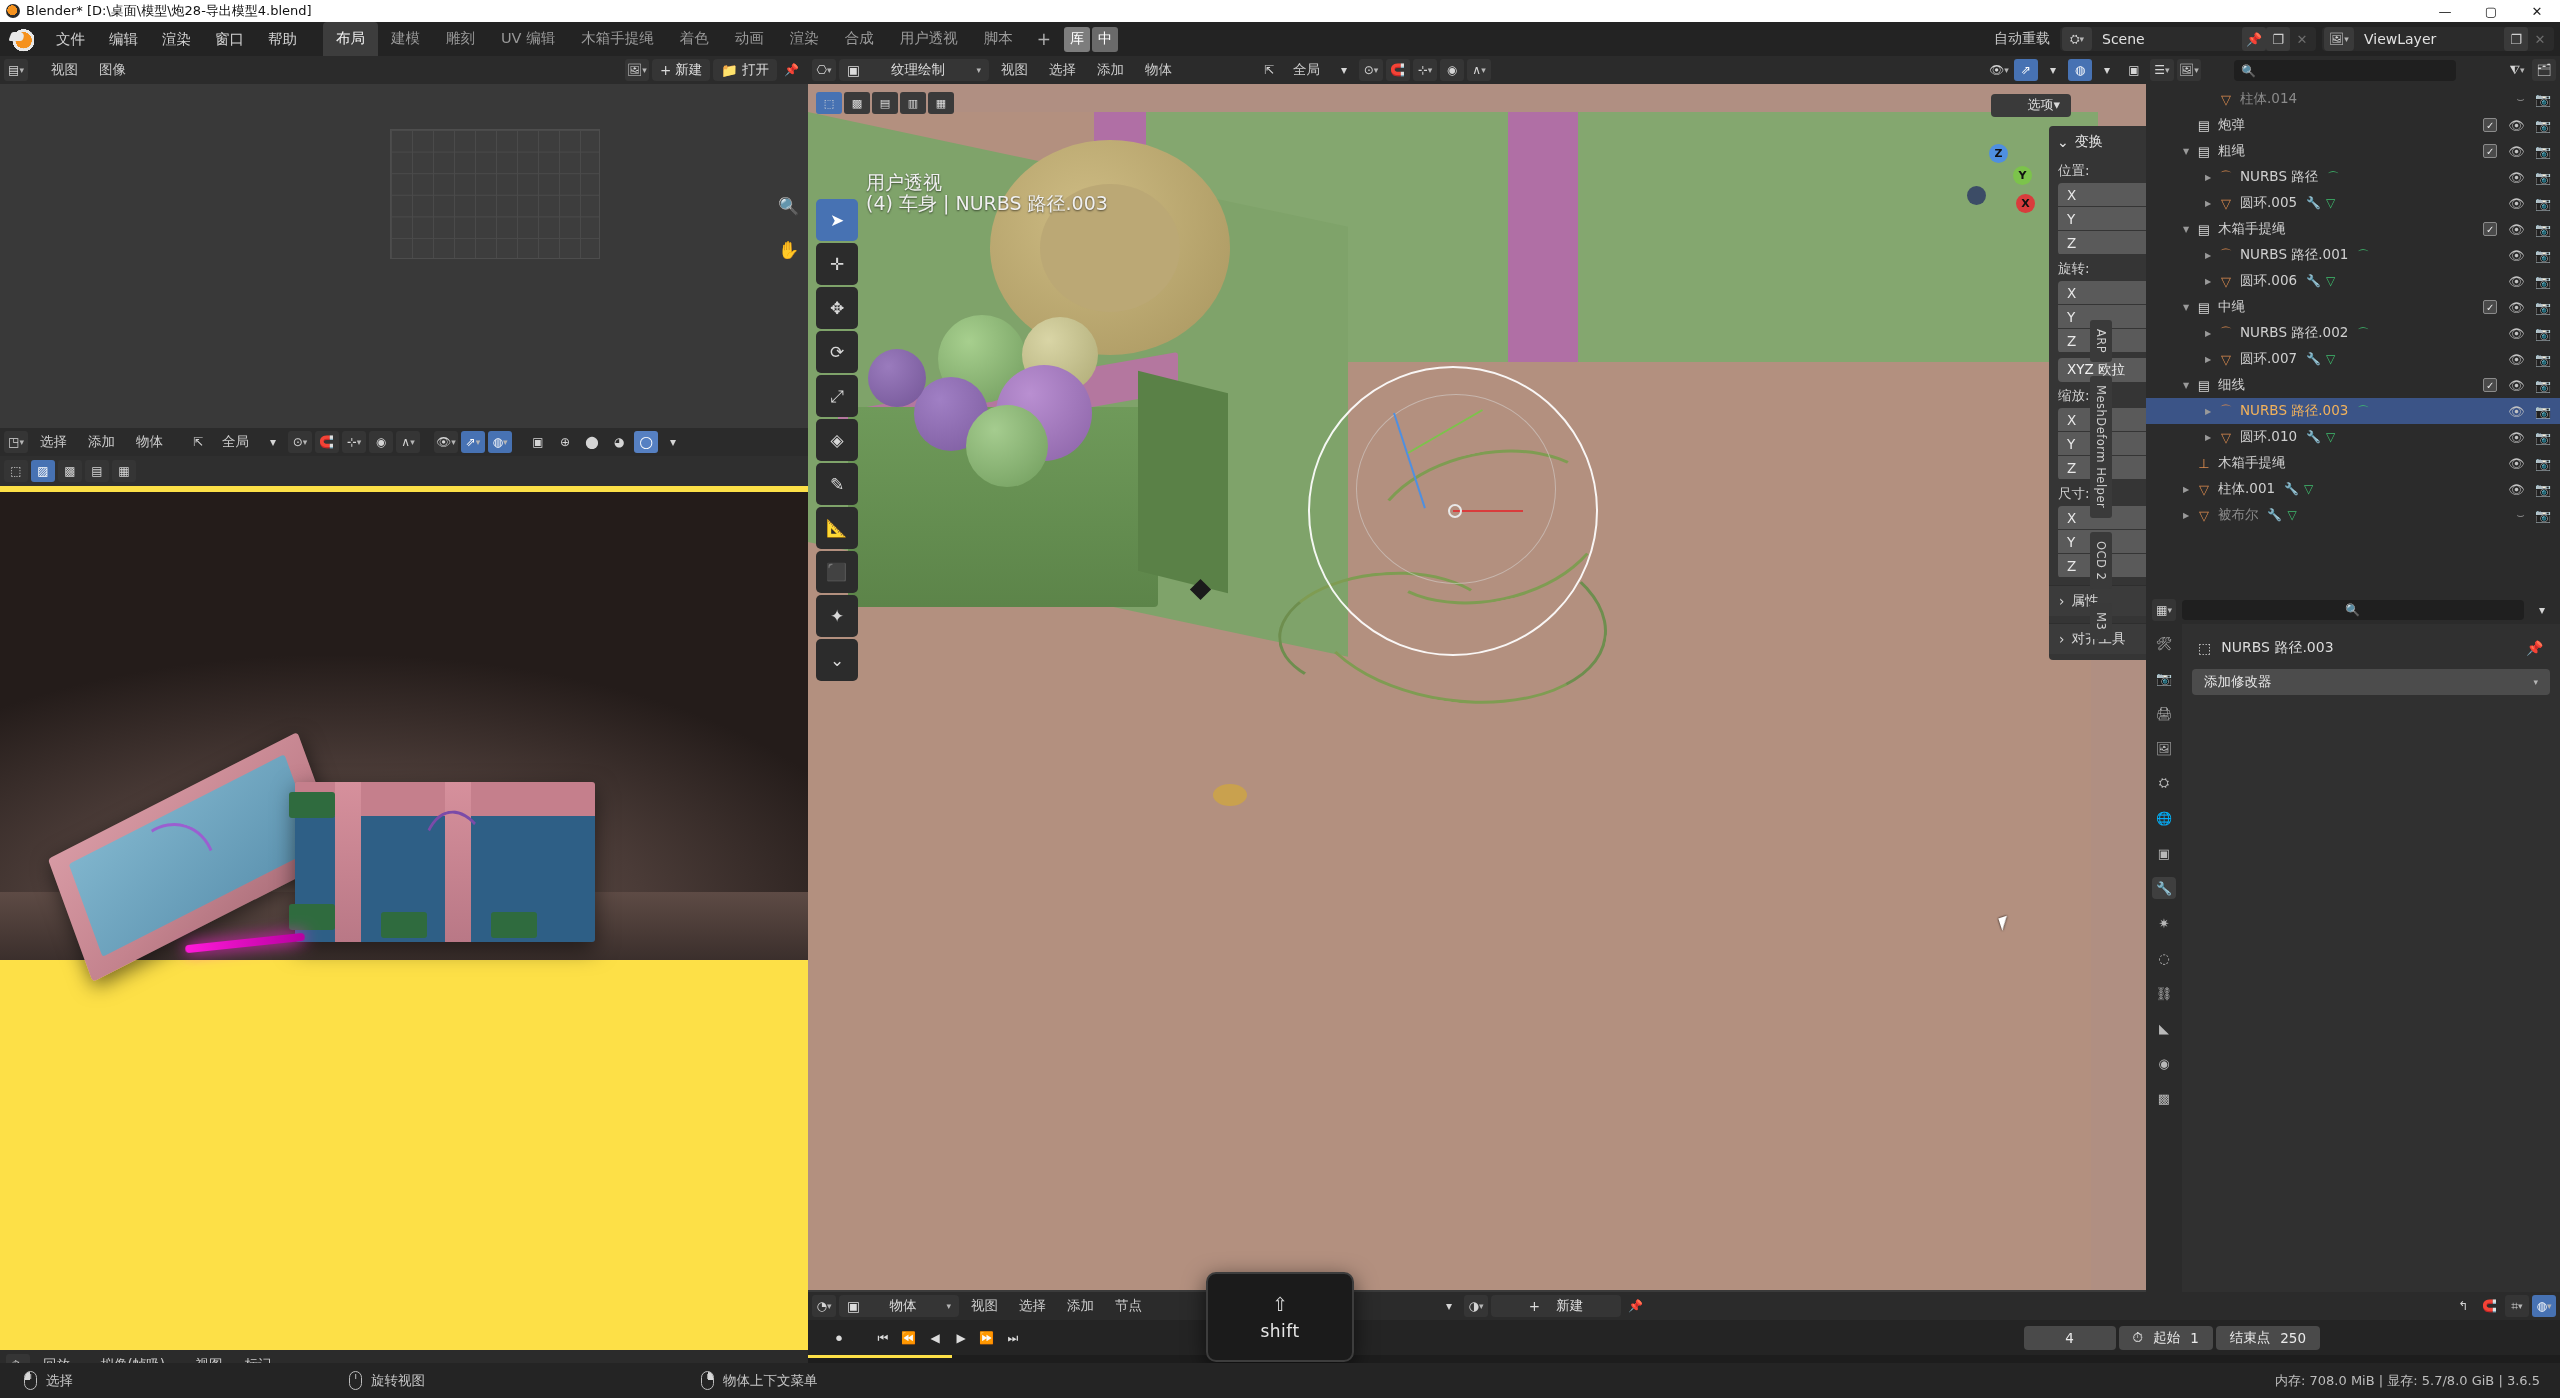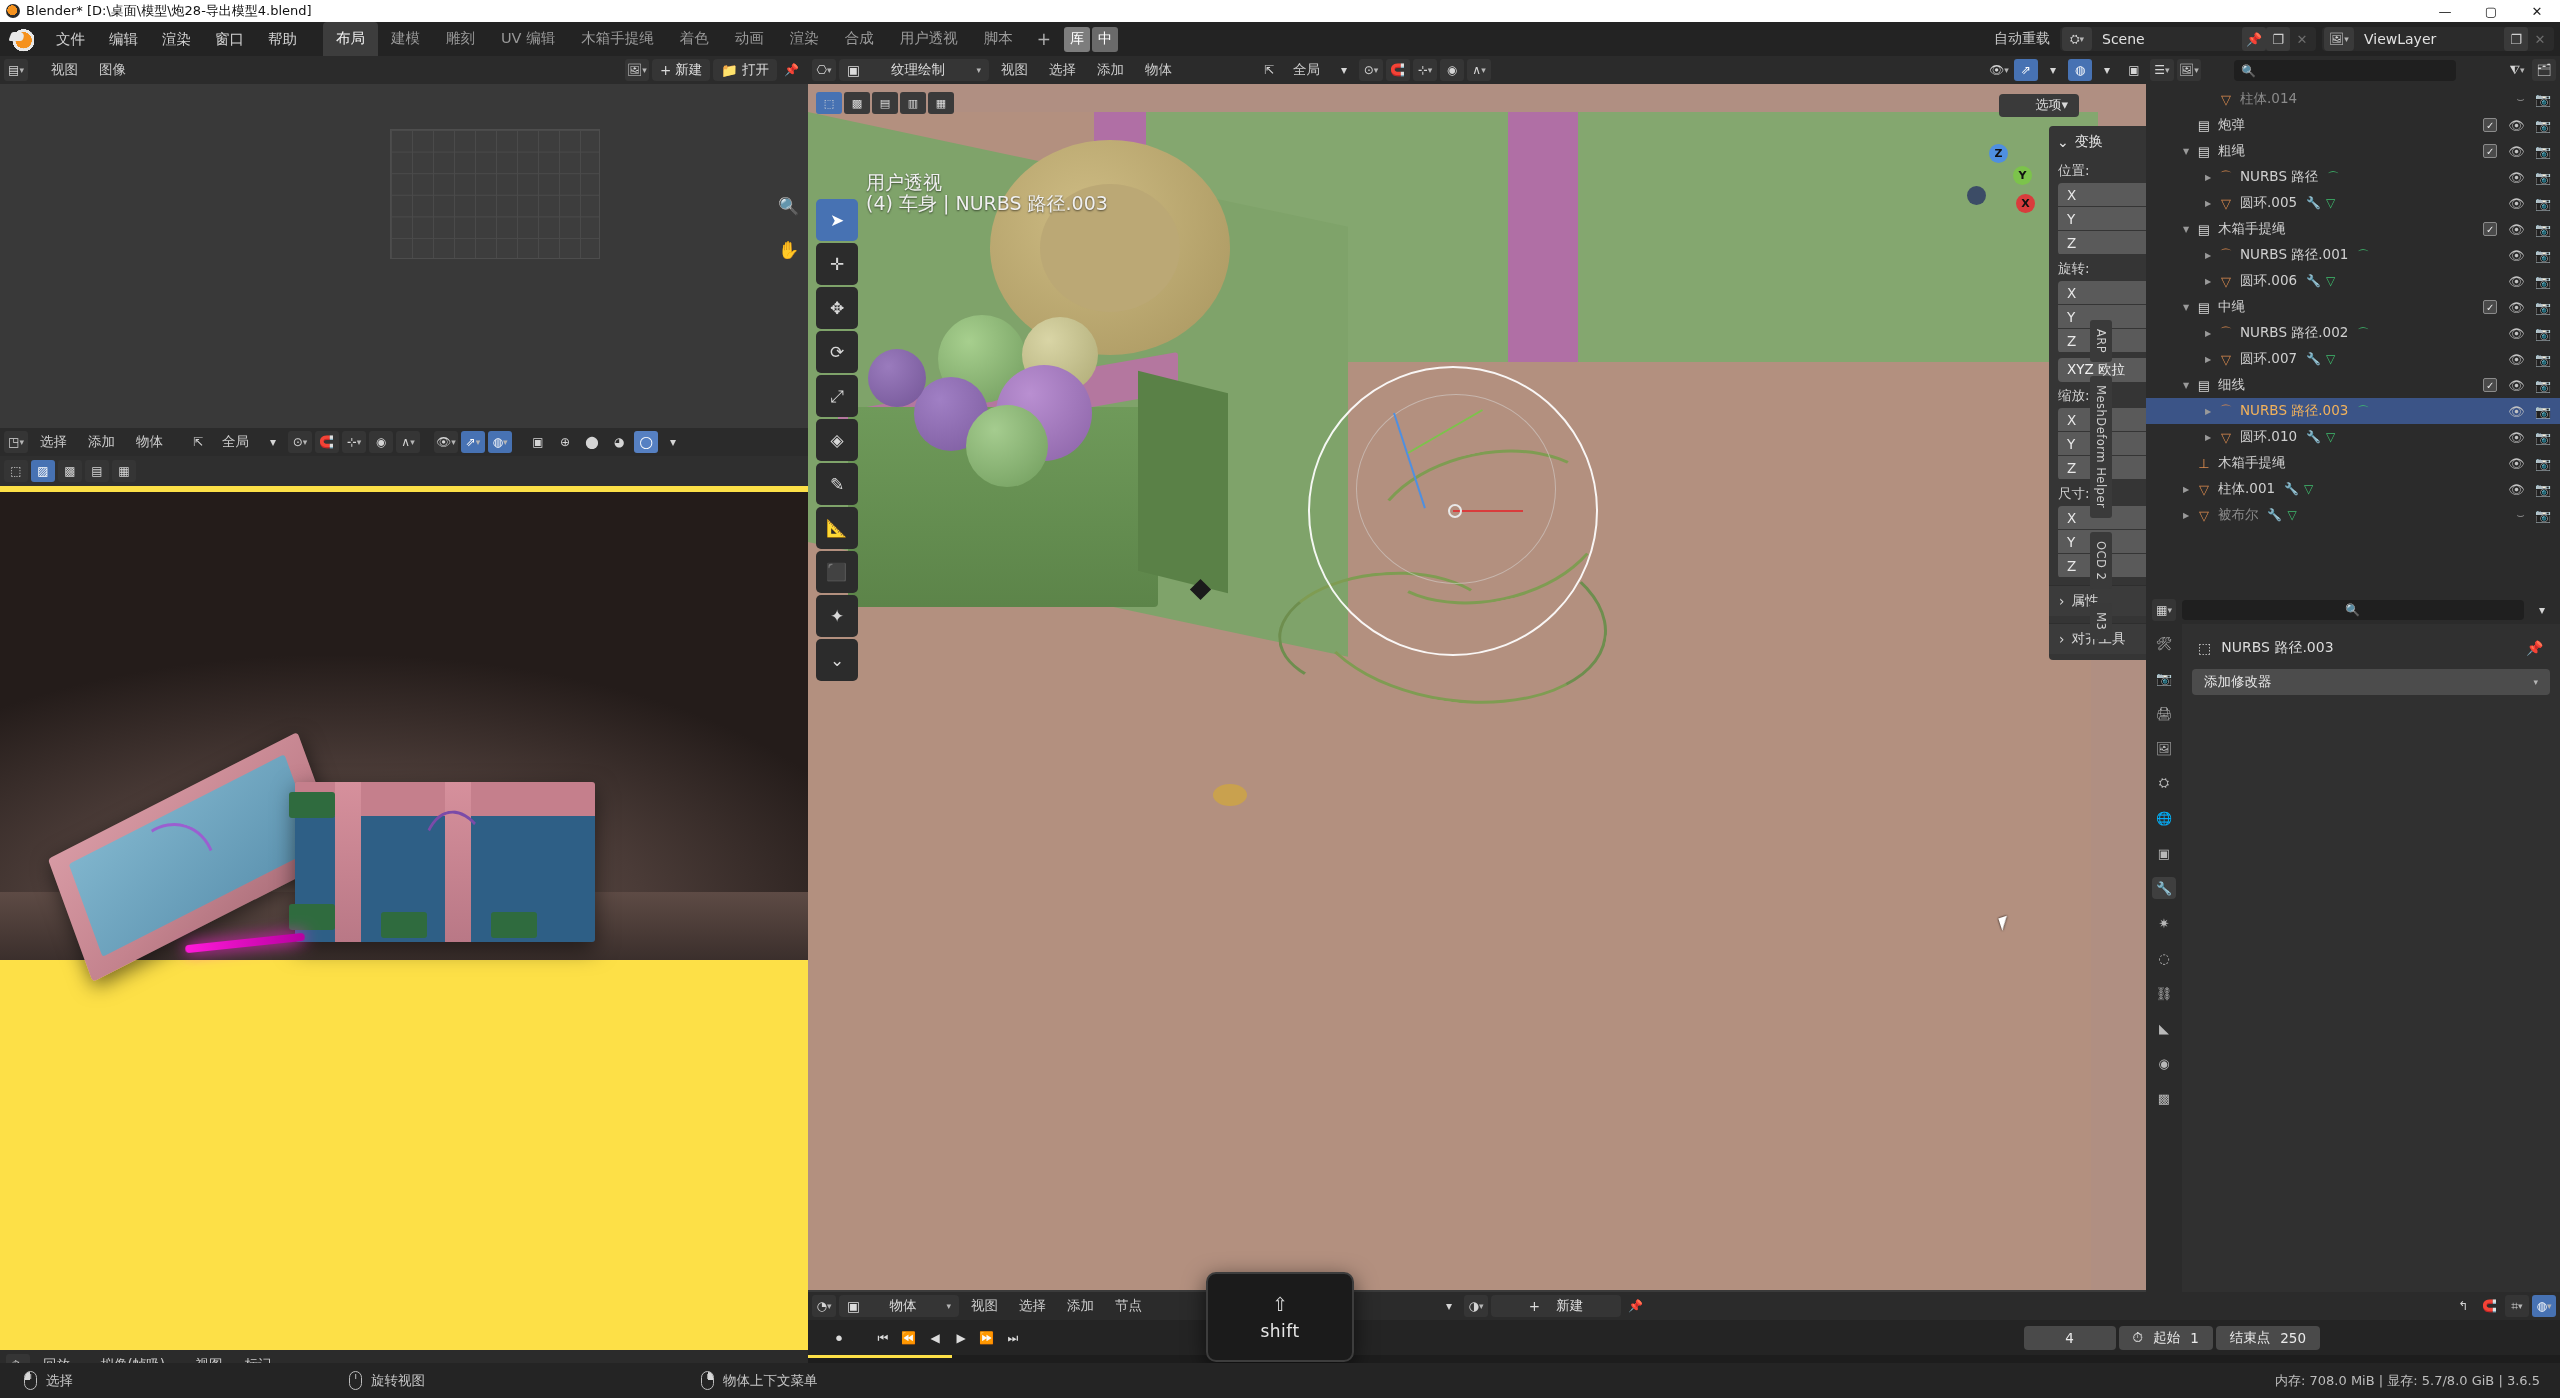--- a/index.html
+++ b/index.html
@@ -736,21 +736,21 @@
         <div class="tool-btn">⬛</div>
         <div class="tool-btn">✦</div>
         <div class="tool-btn">⌄</div>
       </div>
 
       <div class="vp-overlay-text">
         <div>用户透视</div>
         <div>(4) 车身 | NURBS 路径.003</div>
       </div>
 
-      <div class="vp-opt" style="right:206px;padding-left:36px;">
+      <div class="vp-opt" style="right:214px;padding-left:36px;">
         <span>选项</span><span class="c">▾</span>
       </div>
 
       <div class="npanel">
         <div class="np-head">
           <span>⌄</span>
           <span>变换</span>
           <span class="np-grip">⠿</span>
         </div>
 

